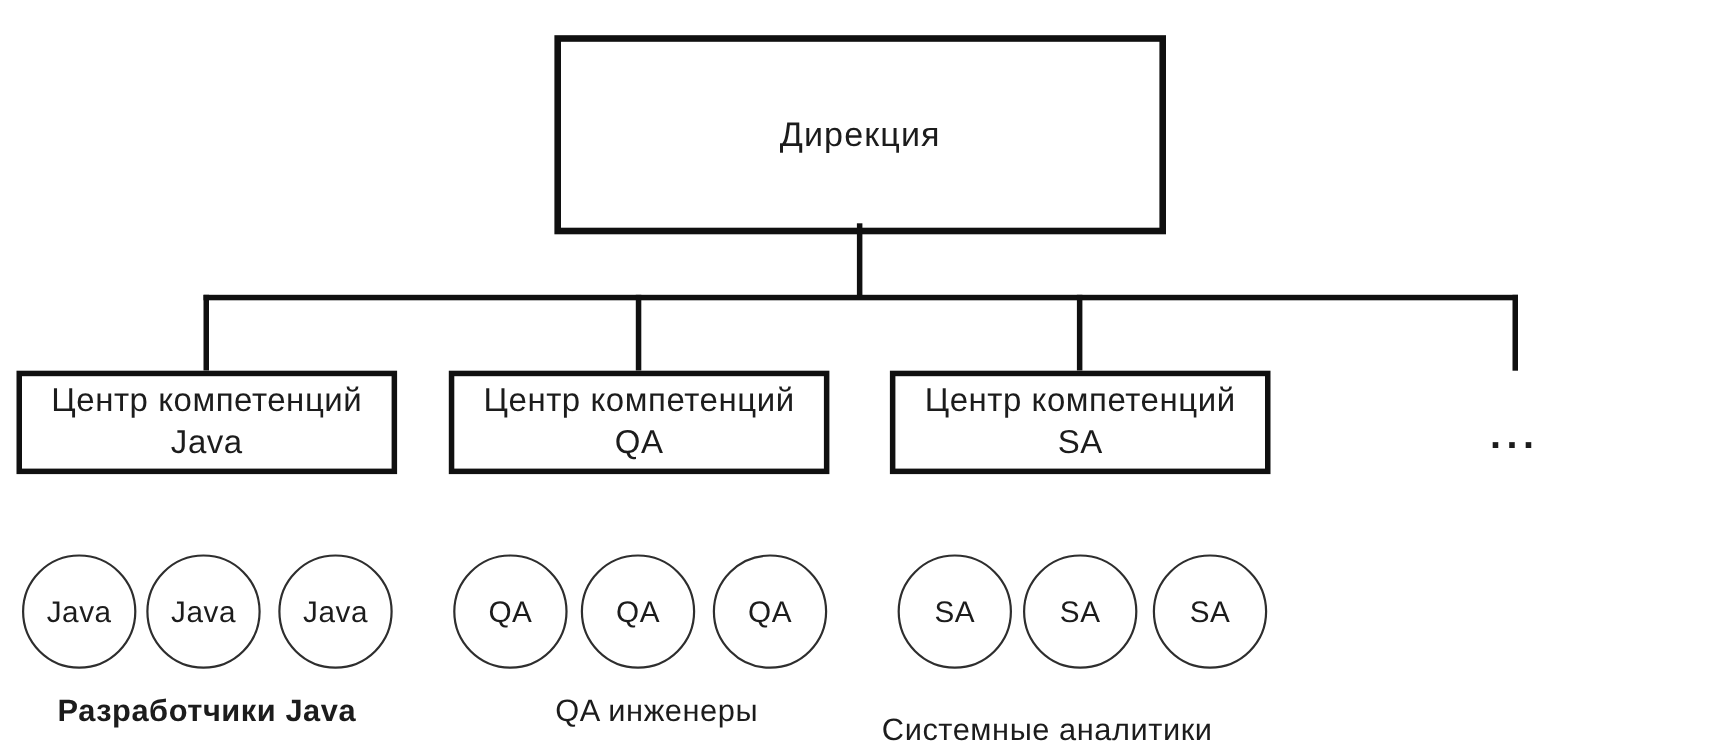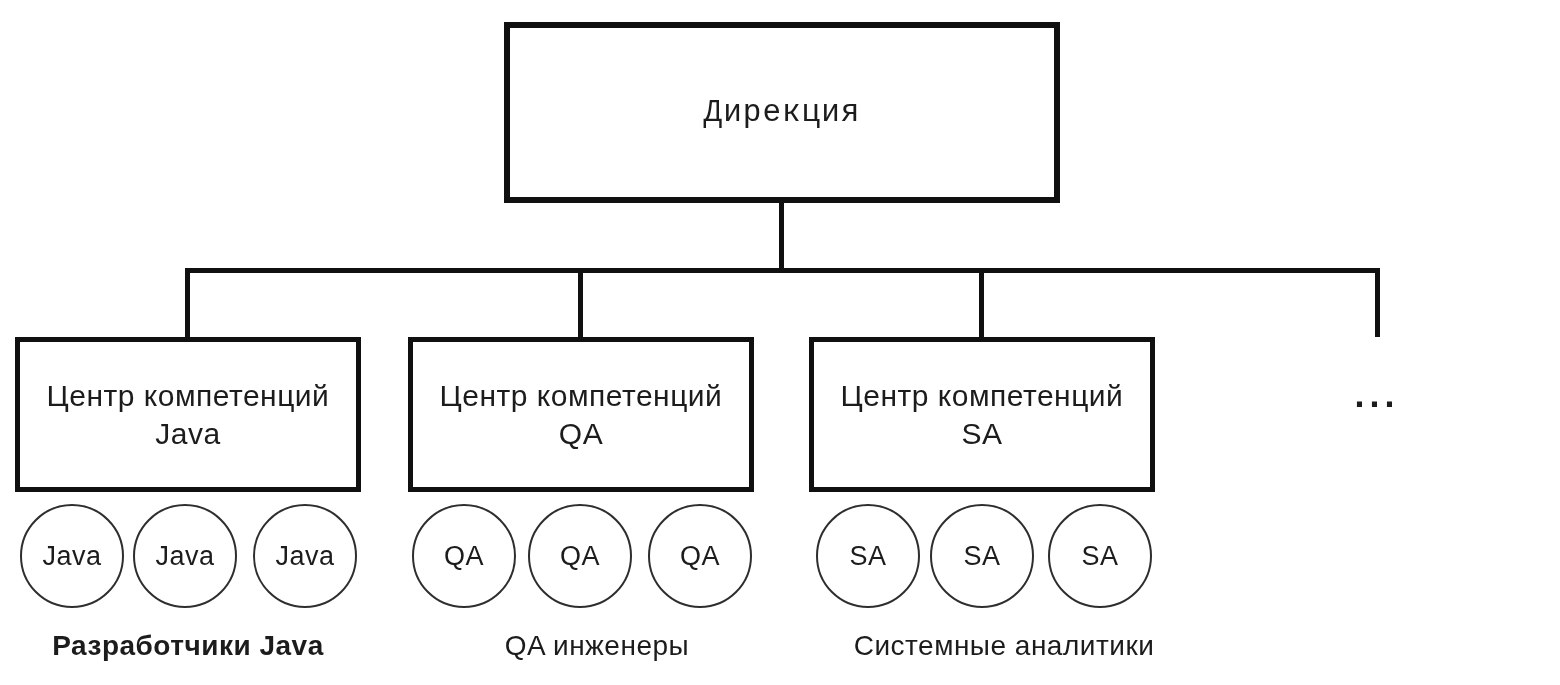--- a/index.html
+++ b/index.html
@@ -19,28 +19,27 @@
     position: absolute;
     background: #ffffff;
     border: 5px solid #101010;
     display: flex;
     flex-direction: column;
     align-items: center;
     justify-content: center;
     text-align: center;
   }
   .node.root {
-    left: 504px; top: 22px; width: 556px; height: 181px;
+    left: 504px; top: 32px; width: 556px; height: 181px;
     border-width: 6px;
     font-size: 31px;
     letter-spacing: 1px;
-    font-family: Liberation Mono, monospace;
   }
   .node.dept {
-    top: 337px; width: 346px; height: 155px;
+    top: 337px; width: 346px; height: 94px;
     font-size: 30px;
     line-height: 38px;
     letter-spacing: 0.5px;
   }
   .dept-java { left: 15px; }
   .dept-qa   { left: 408px; }
   .dept-sa   { left: 809px; }
   .line {
     position: absolute;
     background: #101010;
@@ -72,21 +71,21 @@
     position: absolute;
     top: 630px;
     width: 346px;
     text-align: center;
     font-size: 28px;
     letter-spacing: 0.5px;
     white-space: nowrap;
   }
   .cap-java { left: 15px; font-weight: bold; }
   .cap-qa   { left: 424px; }
-  .cap-sa   { left: 831px; }
+  .cap-sa   { left: 779px; margin-top: 18px; }
   .more {
     position: absolute;
     left: 1327px; top: 372px;
     width: 100px; height: 46px;
     text-align: center;
     font-size: 36px;
     font-weight: 600;
     letter-spacing: 5px;
     line-height: 46px;
   }

